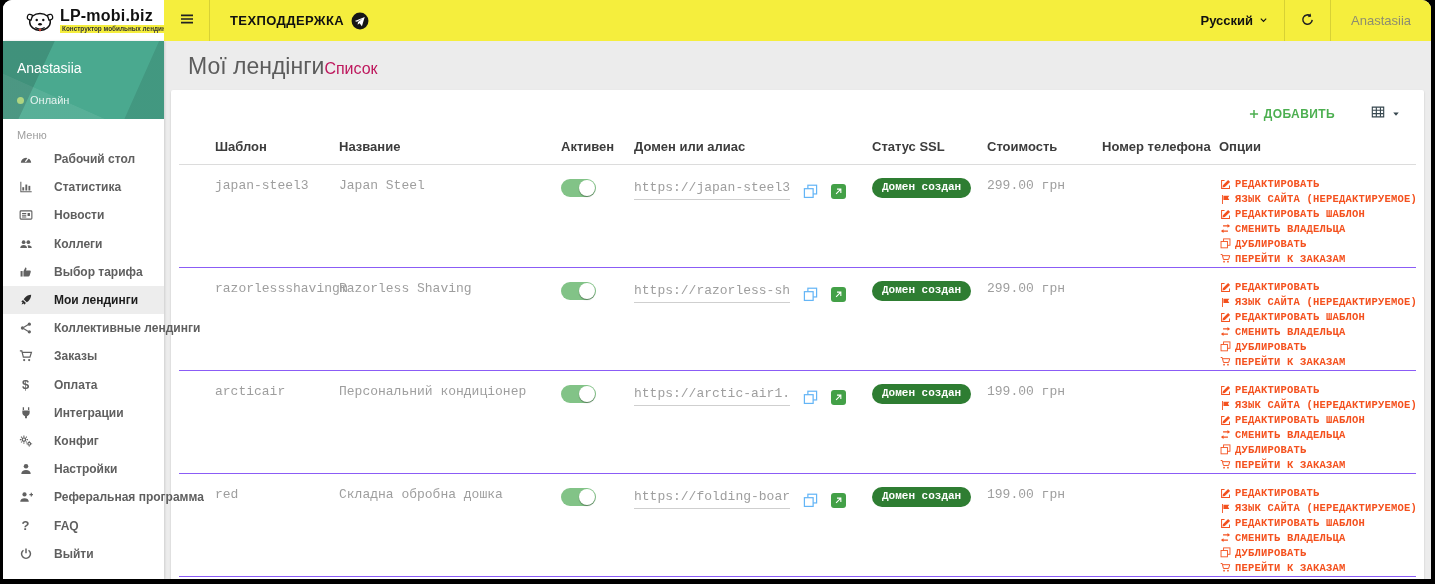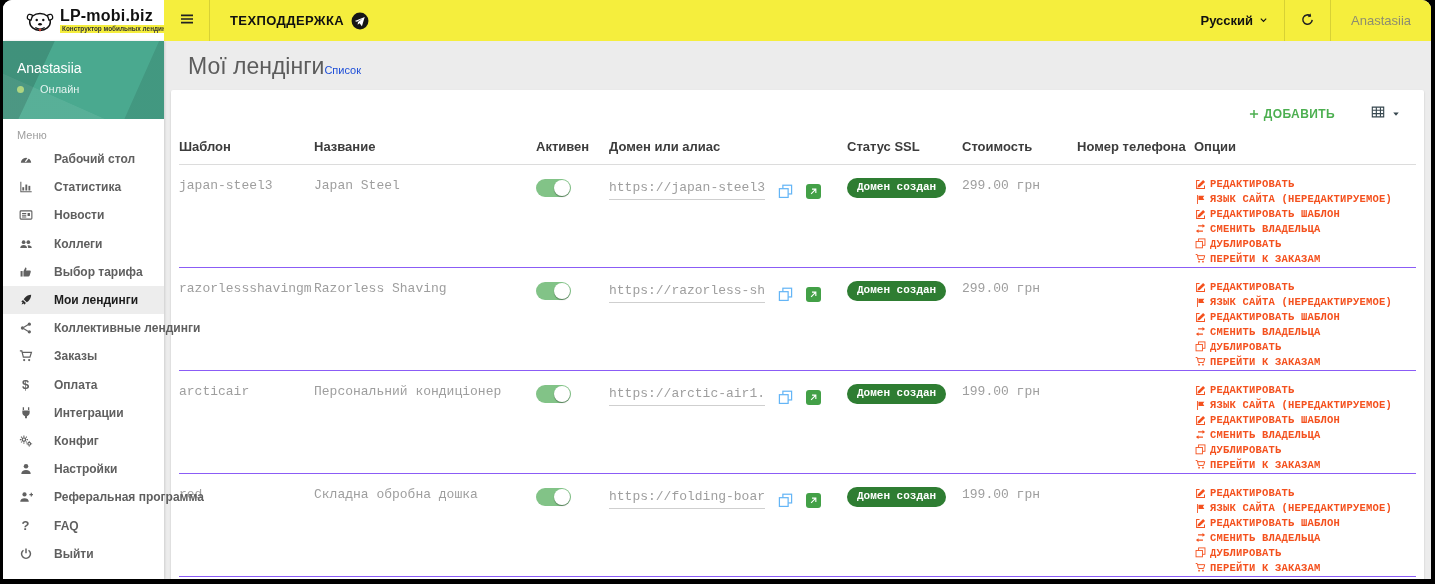--- a/index.html
+++ b/index.html
@@ -27,45 +27,45 @@
   
   .body-row{display:flex;height:538px;}
   .sidebar{width:161px;background:#fff;box-shadow:1px 0 2px rgba(0,0,0,.12);position:relative;z-index:2;flex:none;}
   .user-panel{height:78px;box-sizing:border-box;padding:13px 14px;color:#fff;
     background:
       linear-gradient(115deg, rgba(0,0,0,.14) 0 26%, rgba(0,0,0,0) 26.5%),
       linear-gradient(294deg, rgba(0,0,0,.10) 0 20%, rgba(0,0,0,0) 20.5%),
       linear-gradient(24deg, rgba(255,255,255,.08) 0 30%, rgba(0,0,0,0) 30.5%),
       #4aa98f;}
   .u-name{font-size:14px;margin-top:6px;}
-  .u-status{display:flex;align-items:center;gap:16px;font-size:11px;color:rgba(255,255,255,.85);margin-top:7px;}
+  .u-status{display:flex;align-items:center;gap:6px;font-size:11px;color:rgba(255,255,255,.85);margin-top:18px;}
   .dot{width:7px;height:7px;border-radius:50%;background:#aed581;display:inline-block;}
   .menu-label{padding:10px 14px 4px;font-size:11px;color:#9e9e9e;}
   .menu-item{display:flex;align-items:center;gap:20px;height:28.2px;padding:0 14px;font-size:12px;font-weight:bold;color:#5f5f5f;cursor:pointer;white-space:nowrap;}
   .menu-item .mi-ic{width:17px;display:inline-flex;justify-content:center;color:#616161;flex:none;}
   .menu-item .mi-ic svg{width:14px;height:14px;fill:currentColor;}
   .menu-item .mi-ic .glyph{font-size:13px;font-weight:bold;line-height:1;}
   .menu-item.active{background:#ededed;color:#1c1c1c;}
   .menu-item.active .mi-ic{color:#2f2f2f;}
   
   .main{flex:1;overflow:hidden;}
   .page-head{padding:12px 24px 10px;display:flex;align-items:baseline;gap:0;}
   .page-title{font-size:23px;color:#5c5c5c;}
-  .page-subtitle{font-size:11px;color:#1d4ed8;}
+  .page-subtitle{font-size:16px;color:#be185d;}
   .card{margin:0 7px 0 7px;background:#fff;border-radius:2px;box-shadow:0 1px 2px rgba(0,0,0,.18);height:600px;}
   .card-toolbar{display:flex;justify-content:flex-end;align-items:center;gap:30px;padding:15px 24px 11px;}
   .add-btn{display:flex;align-items:center;gap:5px;background:none;border:none;color:#4caf50;font-family:inherit;font-size:12px;font-weight:bold;letter-spacing:.4px;cursor:pointer;}
   .add-btn svg{width:10px;height:10px;fill:#4caf50;}
   .grid-btn{display:flex;align-items:center;gap:7px;background:none;border:none;color:#37474f;cursor:pointer;padding:0;}
   .grid-btn .gi svg{width:14px;height:14px;}
   .grid-btn .gc svg{width:8px;height:8px;fill:#37474f;}
   .table{padding:0 8px;}
   .thead{display:flex;border-bottom:1px solid #dcdcdc;padding:6px 0 10px;font-size:13px;font-weight:bold;color:#3c3c3c;}
   .trow{display:flex;box-sizing:border-box;height:103px;padding-top:13px;border-bottom:1px solid #8b5cf6;font-size:13px;color:#9e9e9e;font-family:Liberation Mono, monospace;}
-  .c1{width:135px;flex:none;}
+  .c1{width:124px;flex:none;margin-left:36px;}
   .c2{width:222px;flex:none;}
   .c3{width:73px;flex:none;}
   .c4{width:238px;flex:none;box-sizing:border-box;padding-right:14px;}
   .c5{width:115px;flex:none;}
   .c6{width:115px;flex:none;}
   .c7{width:117px;flex:none;}
   .c8{flex:1;}
   .toggle{width:35px;height:18px;border-radius:9px;background:#82c387;position:relative;cursor:pointer;margin-top:1px;}
   .toggle .knob{position:absolute;top:1px;right:1px;width:16px;height:16px;border-radius:50%;background:#fff;box-shadow:0 1px 1px rgba(0,0,0,.35);}
   .domain-wrap{display:flex;align-items:flex-end;gap:13px;}

